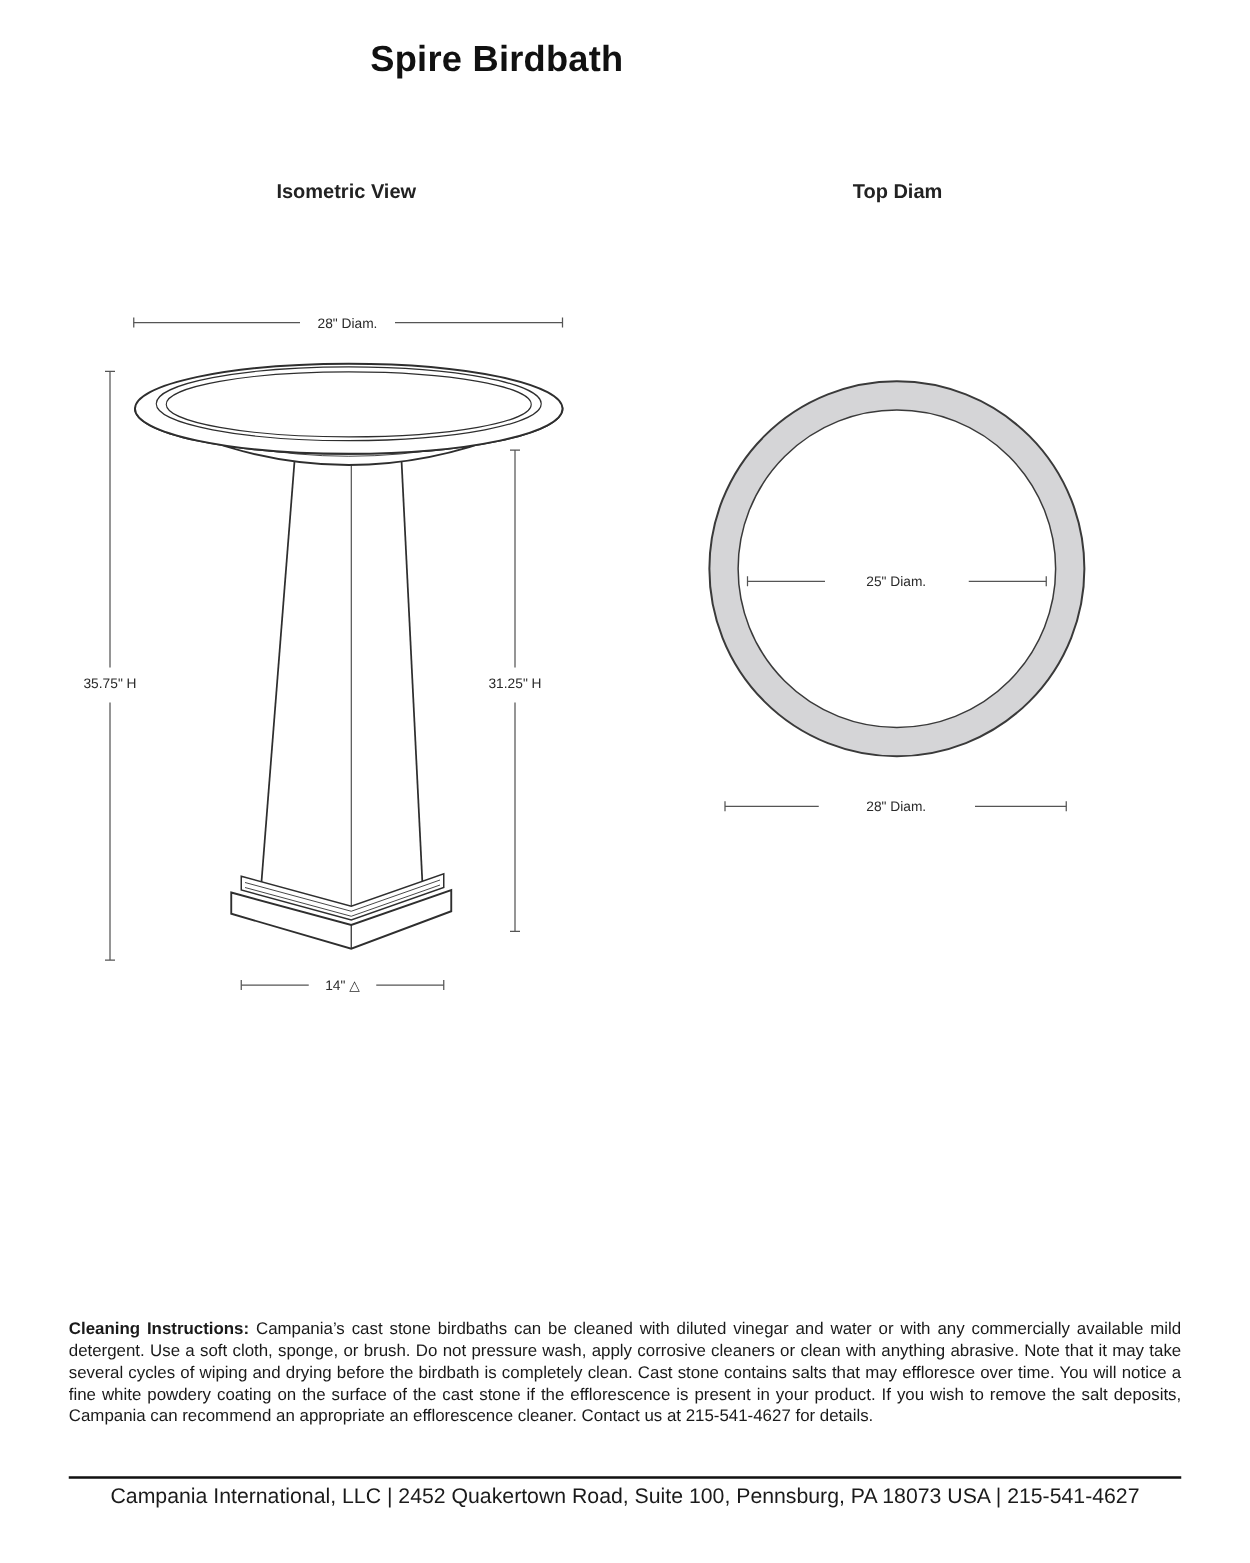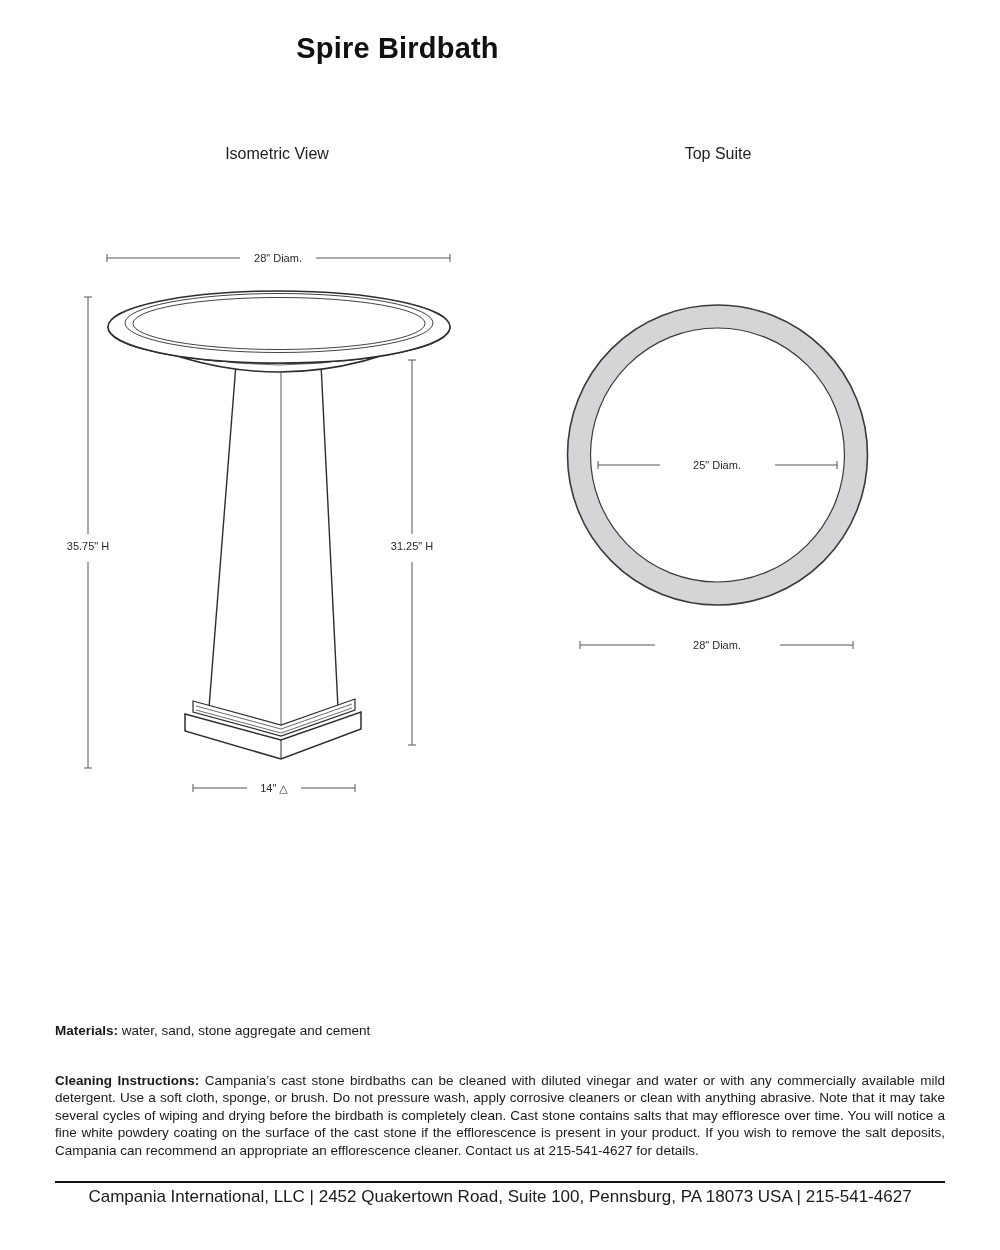--- a/index.html
+++ b/index.html
@@ -6,21 +6,21 @@
   body{
     width:1000px;height:1250px;position:relative;background:#ffffff;
     font-family:"Liberation Sans","DejaVu Sans",sans-serif;color:#1a1a1a;
     overflow:hidden;
   }
   .page-title{
     position:absolute;top:32px;left:0;width:795px;text-align:center;
     font-size:29px;font-weight:bold;letter-spacing:.2px;color:#111;
   }
   .view-label{
-    position:absolute;top:145px;font-size:16px;font-weight:normal;color:#222;
+    position:absolute;top:145px;font-size:16px;font-weight:bold;color:#222;
     transform:translateX(-50%);white-space:nowrap;
   }
   .view-label.iso{left:277px;}
   .view-label.top{left:718px;}
   svg text{
     font-family:"Liberation Sans","DejaVu Sans",sans-serif;
     font-size:11px;fill:#2a2a2a;
   }
   .specs{
     position:absolute;left:55px;right:55px;top:1022px;
@@ -36,21 +36,21 @@
   }
   .footer a{color:#3a6ea5;text-decoration:underline;cursor:pointer;}
   .sep{white-space:pre;}
 </style>
 </head>
 <body>
 
 <div class="page-title">Spire Birdbath</div>
 
 <div class="view-label iso">Isometric View</div>
-<div class="view-label top">Top Suite</div>
+<div class="view-label top">Top Diam</div>
 
 <svg style="position:absolute;left:50px;top:240px;" width="420" height="560" viewBox="0 0 420 560">
 
   <g stroke="#555" stroke-width="1" fill="none">
     <line x1="57" y1="14" x2="57" y2="22"></line>
     <line x1="57" y1="18" x2="190" y2="18"></line>
     <line x1="266" y1="18" x2="400" y2="18"></line>
     <line x1="400" y1="14" x2="400" y2="22"></line>
   </g>
   <text x="228" y="22" text-anchor="middle">28" Diam.</text>
@@ -117,19 +117,18 @@
   <g stroke="#555" stroke-width="1" fill="none">
     <line x1="40" y1="361" x2="40" y2="369"></line>
     <line x1="40" y1="365" x2="115" y2="365"></line>
     <line x1="240" y1="365" x2="313" y2="365"></line>
     <line x1="313" y1="361" x2="313" y2="369"></line>
   </g>
   <text x="177" y="369" text-anchor="middle">28" Diam.</text>
 </svg>
 
 <div class="specs">
-  <p class="spec-line"><span class="spec-label">Materials:</span><span> water, sand, stone aggregate and cement</span></p>
   <p class="spec-para"><span class="spec-label">Cleaning Instructions:</span><span> Campania’s cast stone birdbaths can be cleaned with diluted vinegar and water or with any commercially available mild detergent. Use a soft cloth, sponge, or brush. Do not pressure wash, apply corrosive cleaners or clean with anything abrasive. Note that it may take several cycles of wiping and drying before the birdbath is completely clean. Cast stone contains salts that may effloresce over time. You will notice a fine white powdery coating on the surface of the cast stone if the efflorescence is present in your product. If you wish to remove the salt deposits, Campania can recommend an appropriate an efflorescence cleaner. Contact us at 215-541-4627 for details.</span></p>
 </div>
 
 <div class="footer">
   <div>Campania International, LLC | 2452 Quakertown Road, Suite 100, Pennsburg, PA 18073 USA | 215-541-4627</div>
 </div>
 
 </body></html>

